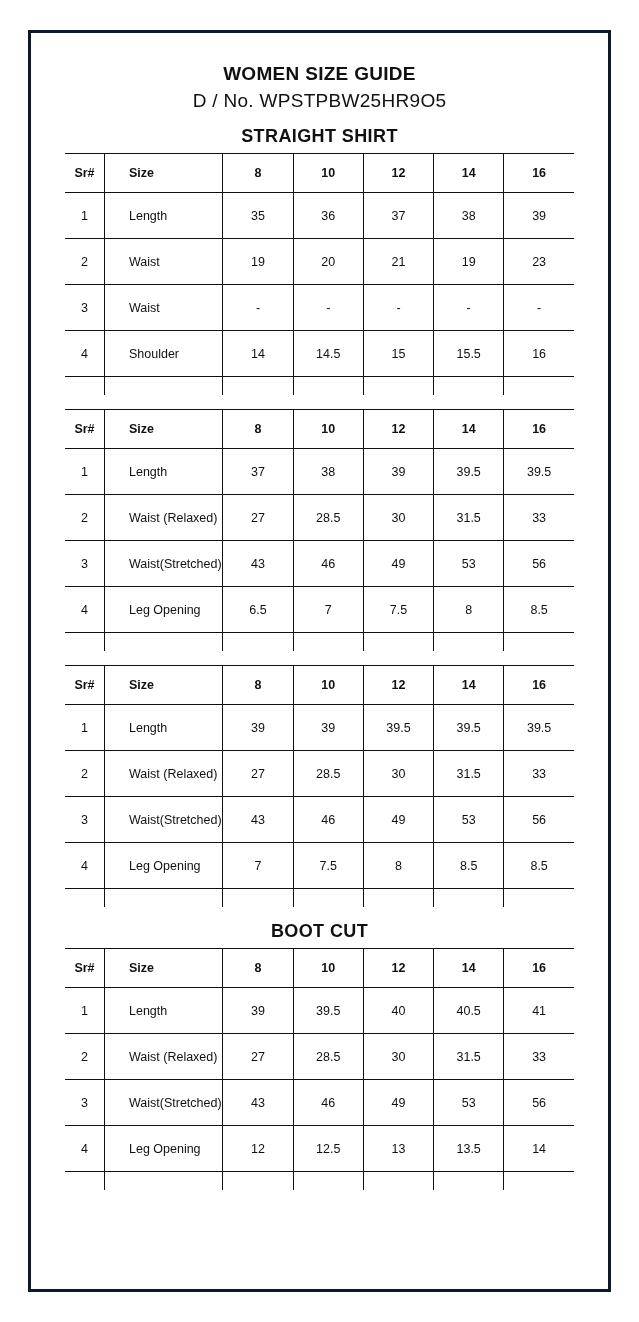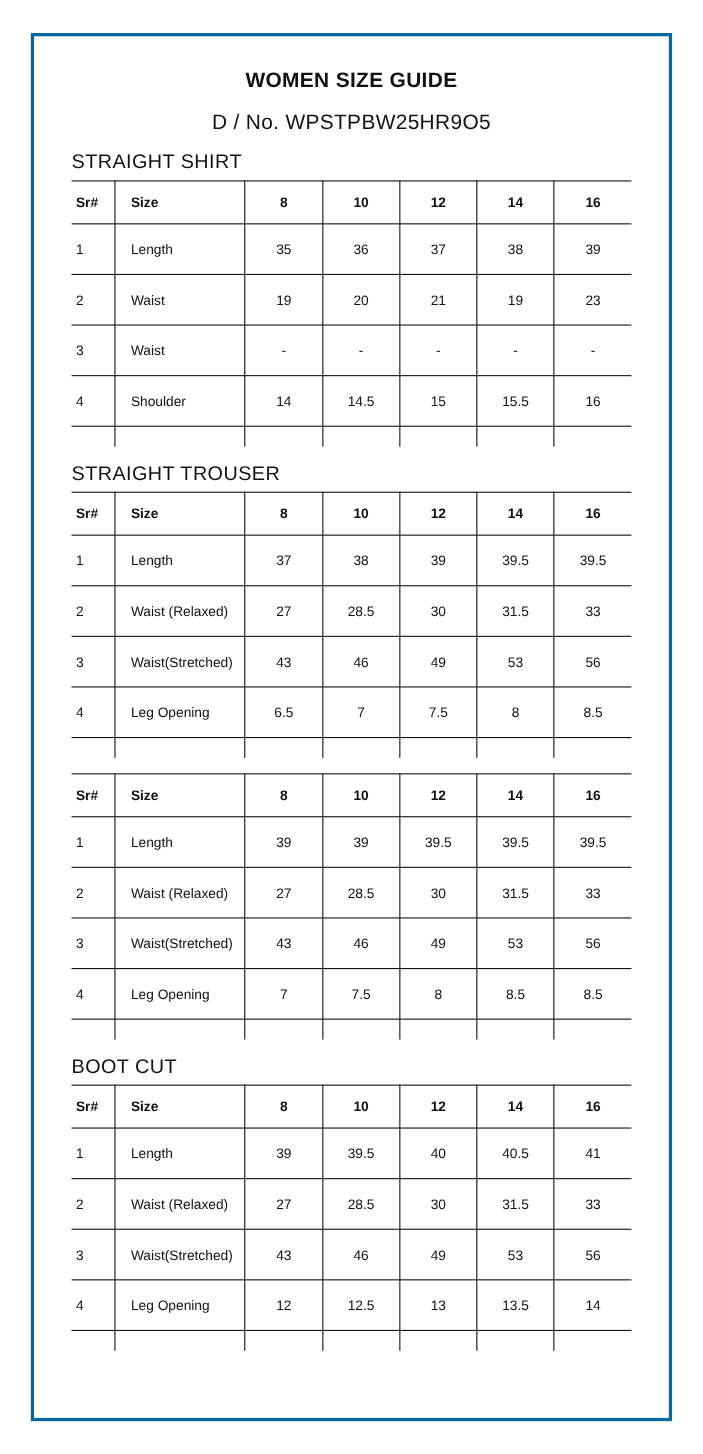--- a/index.html
+++ b/index.html
@@ -18,44 +18,44 @@
     position: relative;
     width: 639px;
     height: 1322px;
     box-sizing: border-box;
     padding: 30px 28px;
   }
   .frame {
     box-sizing: border-box;
     width: 100%;
     height: 100%;
-    border: 3px solid #0369a1;
+    border: 3px solid #0f172a;
     padding: 26px 34px 18px 34px;
   }
   .doc-title {
     text-align: center;
     font-size: 19px;
     font-weight: bold;
     letter-spacing: 0.3px;
     margin: 4px 0 0 0;
   }
   .doc-subtitle {
     text-align: center;
     font-size: 19px;
     font-weight: normal;
     letter-spacing: 0.3px;
-    margin: 16px 0 0 0;
+    margin: 5px 0 0 0;
   }
   .section {
     margin-top: 14px;
   }
   .section-title {
-    text-align: left;
+    text-align: center;
     font-size: 18px;
-    font-weight: normal;
+    font-weight: bold;
     letter-spacing: 0.4px;
     margin: 0 0 6px 0;
   }
   table.size-table {
     width: 100%;
     border-collapse: collapse;
     table-layout: fixed;
   }
   table.size-table col.c-sr    { width: 9%; }
   table.size-table col.c-label { width: 27%; }
@@ -76,25 +76,25 @@
   table.size-table thead th {
     font-weight: bold;
     height: 38px;
     font-size: 12.5px;
   }
   
   table.size-table .sep-right {
     border-right: 1px solid #111111;
   }
   table.size-table .cell-sr {
-    text-align: left;
+    text-align: center;
   }
   table.size-table .cell-label {
     text-align: left;
-    padding-left: 14px;
+    padding-left: 24px;
   }
   table.size-table .cell-val {
     text-align: center;
   }
   
   table.size-table tr.tail td {
     height: 18px;
     border-top: none;
     border-bottom: none;
   }
@@ -181,21 +181,20 @@
                 <td class="sep-right">&nbsp;</td>
                 <td class="sep-right">&nbsp;</td>
                 <td class="sep-right">&nbsp;</td>
                 <td class="sep-right">&nbsp;</td>
                 <td class="no-rule">&nbsp;</td>
               </tr>
             </tbody>
           </table>
         </div>
         <div class="section">
-          <div class="section-title">STRAIGHT TROUSER</div>
           <table class="size-table">
             <colgroup>
               <col class="c-sr">
               <col class="c-label">
               <col class="c-val">
               <col class="c-val">
               <col class="c-val">
               <col class="c-val">
               <col class="c-val">
             </colgroup>

